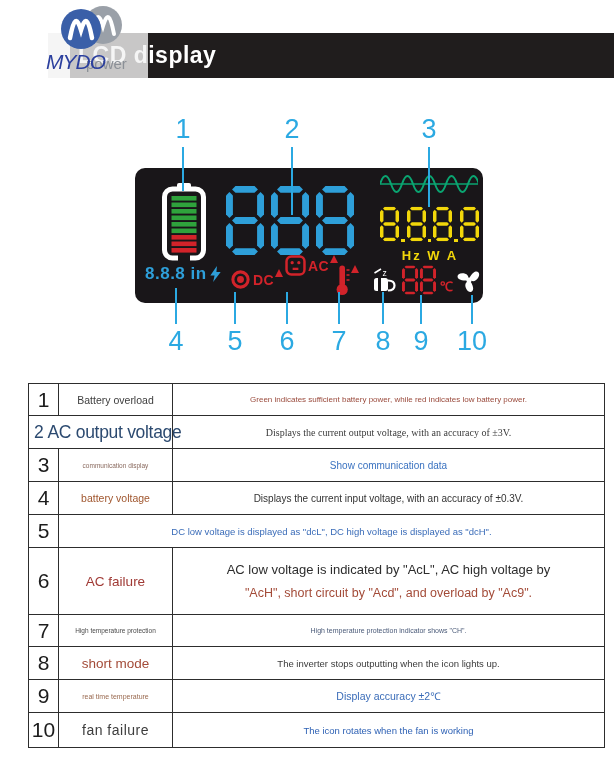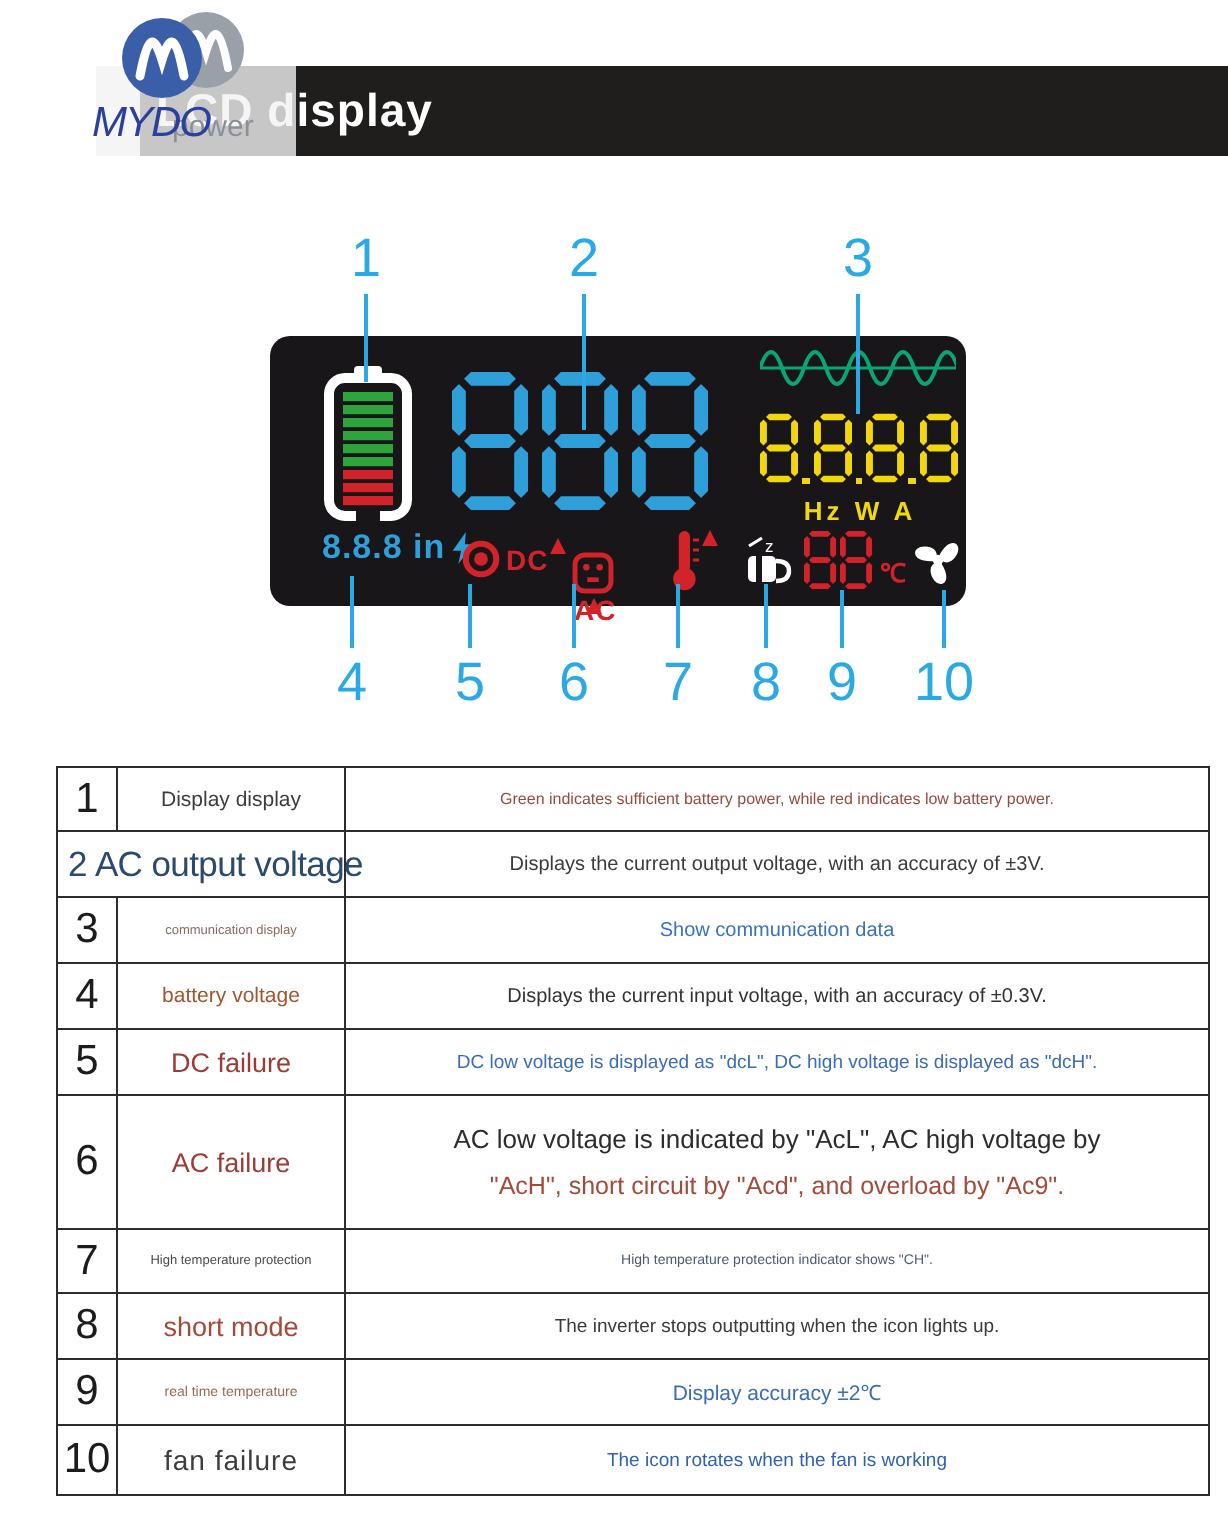--- a/index.html
+++ b/index.html
@@ -14,21 +14,21 @@
   .logo-text{position:absolute;left:46px;top:50px;z-index:3;height:26px;}
   .logo-brand{position:relative;z-index:2;font-size:21px;font-weight:normal;font-style:italic;color:#2b3f9e;letter-spacing:-1px;}
   .logo-sub{position:absolute;left:40px;top:5px;z-index:1;font-size:15px;color:#8b9097;}
 
   
   .panel{position:absolute;left:135px;top:168px;width:348px;height:135px;background:#191619;border-radius:10px;}
   .co-num{position:absolute;transform:translateX(-50%);color:#2BA9E2;font-size:27px;font-weight:400;z-index:4;}
   .co-line{position:absolute;width:2px;background:#2BA9E2;z-index:4;}
 
   .battery{position:absolute;left:27px;top:15px;}
-  .batt-reading{position:absolute;left:26px;top:96px;display:flex;align-items:center;gap:3px;
+  .batt-reading{position:absolute;left:10px;top:96px;display:flex;align-items:center;gap:3px;
                 color:#2E9FD9;font-size:17px;font-weight:bold;letter-spacing:.5px;}
   .main-digits{position:absolute;left:91px;top:16px;display:flex;gap:7px;color:#2E9FD9;}
   .wave{position:absolute;left:245px;top:4px;}
   .sub-digits{position:absolute;left:245px;top:36px;display:flex;gap:2px;align-items:flex-end;color:#F2D70A;}
   .dp{width:3.5px;height:3.5px;background:#F2D70A;margin:0 0 2px 0;}
   .sub-units{position:absolute;left:245px;top:80px;width:100px;text-align:center;
              color:#F2D70A;font-size:13px;font-weight:bold;letter-spacing:2px;}
   .icon-group{position:absolute;display:flex;align-items:center;color:#D2232A;justify-content:space-between;}
   .ig-label{font-size:14px;font-weight:bold;margin-left:2px;letter-spacing:.5px;}
   .tri{width:0;height:0;border-left:4.5px solid transparent;border-right:4.5px solid transparent;
@@ -47,21 +47,21 @@
   .c-merged{width:144px;flex:0 0 144px;border-right:1.2px solid #2d2d2d;display:flex;align-items:center;
             padding-left:5px;box-sizing:border-box;white-space:nowrap;overflow:visible;}
   .c-desc{flex:1;display:flex;flex-direction:column;align-items:center;justify-content:center;text-align:left;
           padding:2px 8px;box-sizing:border-box;}
   .r1{height:32px;} .r2{height:33px;} .r3{height:33px;} .r4{height:33px;} .r5{height:33px;}
   .r6{height:67px;} .r7{height:32px;} .r8{height:33px;} .r9{height:33px;} .r10{height:34px;}
   .r1 .c-label{font-size:10.5px;color:#3d3d3d;}
   .r1 .c-desc{font-size:8px;color:#9a4a3c;}
   .r2 .c-merged{font-size:17.5px;color:#2c4a70;letter-spacing:-0.3px;}
   .r2 .num-inline{margin-right:4px;}
-  .r2 .c-desc{font-size:10px;color:#3b3b3b;}
+  .r2 .c-desc{font-size:10px;color:#3b3b3b;font-family:Liberation Serif, serif;}
   .r3 .c-label{font-size:6.5px;color:#8a6a5f;}
   .r3 .c-desc{font-size:10px;color:#3a72c0;}
   .r4 .c-label{font-size:10.5px;color:#a0562e;}
   .r4 .c-desc{font-size:10px;color:#333;}
   .r5 .c-label{font-size:13.5px;color:#a03a35;}
   .r5 .c-desc{font-size:9.5px;color:#3a6cb8;}
   .r6 .c-label{font-size:13.5px;color:#a03a35;}
   .r6 .desc-l1{font-size:13px;color:#2d2d2d;margin-bottom:9px;}
   .r6 .desc-l2{font-size:12.5px;color:#a34b38;}
   .r7 .c-label{font-size:6.5px;color:#4a4a4a;}
@@ -179,21 +179,21 @@
 
     <div class="icon-group" style="left:95px;top:101px;">
       <svg width="21" height="21" viewBox="0 0 22 22">
         <circle cx="11" cy="11" r="8" stroke="#D2232A" stroke-width="3.2" fill="none"></circle>
         <circle cx="11" cy="11" r="3.6" fill="#D2232A"></circle>
       </svg>
       <span class="ig-label">DC</span>
       <div class="tri"></div>
     </div>
 
-    <div class="icon-group" style="left:150px;top:108px;flex-direction:column;">
+    <div class="icon-group" style="left:150px;top:87px;">
       <svg width="21" height="21" viewBox="0 0 22 22">
         <rect x="1.6" y="1.6" width="18.8" height="18.8" rx="5" stroke="#D2232A" stroke-width="2.6" fill="none"></rect>
         <circle cx="7.5" cy="8" r="1.7" fill="#D2232A"></circle>
           <circle cx="14.5" cy="8" r="1.7" fill="#D2232A"></circle>
         <path d="M8 14.5 h6" stroke="#D2232A" stroke-width="2.4"></path>
       </svg>
       <span class="ig-label">AC</span>
       <div class="tri"></div>
     </div>
 
@@ -246,21 +246,21 @@
   <span class="co-num" style="left:287px;top:326px;">6</span>
   <span class="co-num" style="left:339px;top:326px;">7</span>
   <span class="co-num" style="left:383px;top:326px;">8</span>
   <span class="co-num" style="left:421px;top:326px;">9</span>
   <span class="co-num" style="left:472px;top:326px;">10</span>
 
   <div class="spec-table">
 
     <div class="trow r1">
       <div class="c-num">1</div>
-      <div class="c-label">Display display</div>
+      <div class="c-label">Battery overload</div>
       <div class="c-desc">Green indicates sufficient battery power, while red indicates low battery power.</div>
     </div>
 
     <div class="trow r2">
       <div class="c-merged">
         <span class="num-inline">2</span>
         <span>AC output voltage</span>
       </div>
       <div class="c-desc">Displays the current output voltage, with an accuracy of ±3V.</div>
     </div>
@@ -272,21 +272,20 @@
     </div>
 
     <div class="trow r4">
       <div class="c-num">4</div>
       <div class="c-label">battery voltage</div>
       <div class="c-desc">Displays the current input voltage, with an accuracy of ±0.3V.</div>
     </div>
 
     <div class="trow r5">
       <div class="c-num">5</div>
-      <div class="c-label">DC failure</div>
       <div class="c-desc">DC low voltage is displayed as "dcL", DC high voltage is displayed as "dcH".</div>
     </div>
 
     <div class="trow r6">
       <div class="c-num">6</div>
       <div class="c-label">AC failure</div>
       <div class="c-desc">
         <div class="desc-l1">AC low voltage is indicated by "AcL", AC high voltage by</div>
         <div class="desc-l2">"AcH", short circuit by "Acd", and overload by "Ac9".</div>
       </div>

